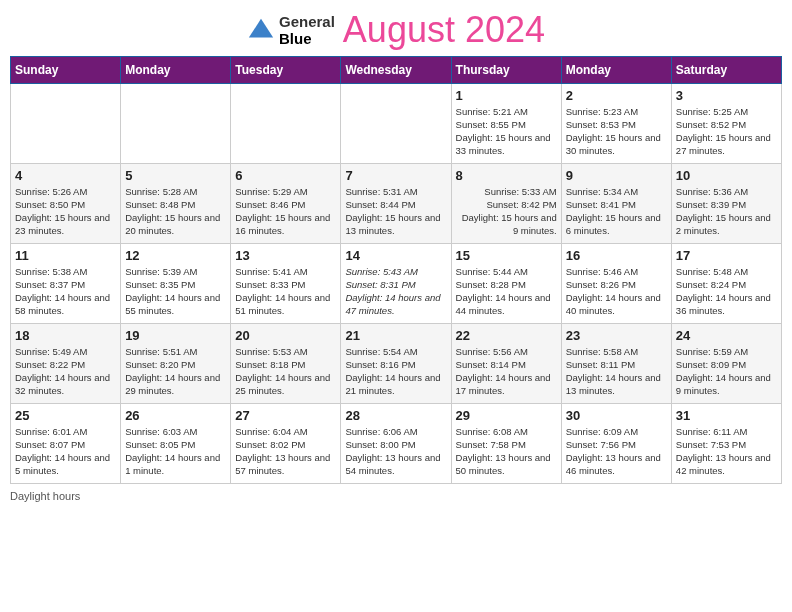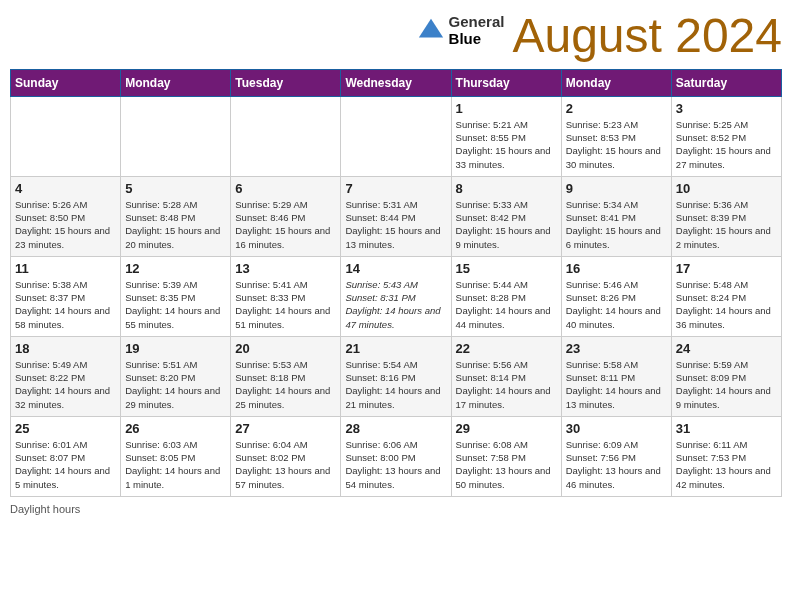--- a/index.html
+++ b/index.html
@@ -6,21 +6,21 @@
     body {
       font-family: Arial, sans-serif;
       background: #fff;
       width: 792px;
       min-height: 612px;
       padding: 10px;
     }
     .header-area {
       display: flex;
       align-items: flex-start;
-      justify-content: flex-end;
+      justify-content: center;
       margin-bottom: 6px;
       gap: 8px;
     }
     .logo {
       display: flex;
       align-items: center;
       gap: 4px;
       margin-top: 4px;
     }
     .logo-text {
@@ -39,23 +39,23 @@
       color: #000000;
     }
     .logo-icon {
       width: 28px;
       height: 28px;
     }
     .title-block {
       text-align: right;
     }
     .title-month {
-      font-size: 48px;
+      font-size: 36px;
       font-weight: normal;
-      color: #a16207;
+      color: #ec4899;
       line-height: 1.1;
     }
     .title-location {
       font-size: 16px;
       color: #444;
       margin-top: 2px;
     }
     .calendar-table {
       width: 100%;
       border-collapse: collapse;
@@ -178,21 +178,21 @@
 Daylight: 15 hours and 16 minutes.</div>
         </td>
         <td>
           <span class="day-number">7</span>
           <div class="day-info" style="white-space: pre-line;">Sunrise: 5:31 AM
 Sunset: 8:44 PM
 Daylight: 15 hours and 13 minutes.</div>
         </td>
         <td>
           <span class="day-number">8</span>
-          <div class="day-info" style="white-space: pre-line;">Sunrise: 5:33 AM
+          <div class="day-info" style="white-space: pre-line; text-align: right;">Sunrise: 5:33 AM
 Sunset: 8:42 PM
 Daylight: 15 hours and 9 minutes.</div>
         </td>
         <td>
           <span class="day-number">9</span>
           <div class="day-info" style="white-space: pre-line;">Sunrise: 5:34 AM
 Sunset: 8:41 PM
 Daylight: 15 hours and 6 minutes.</div>
         </td>
         <td>

